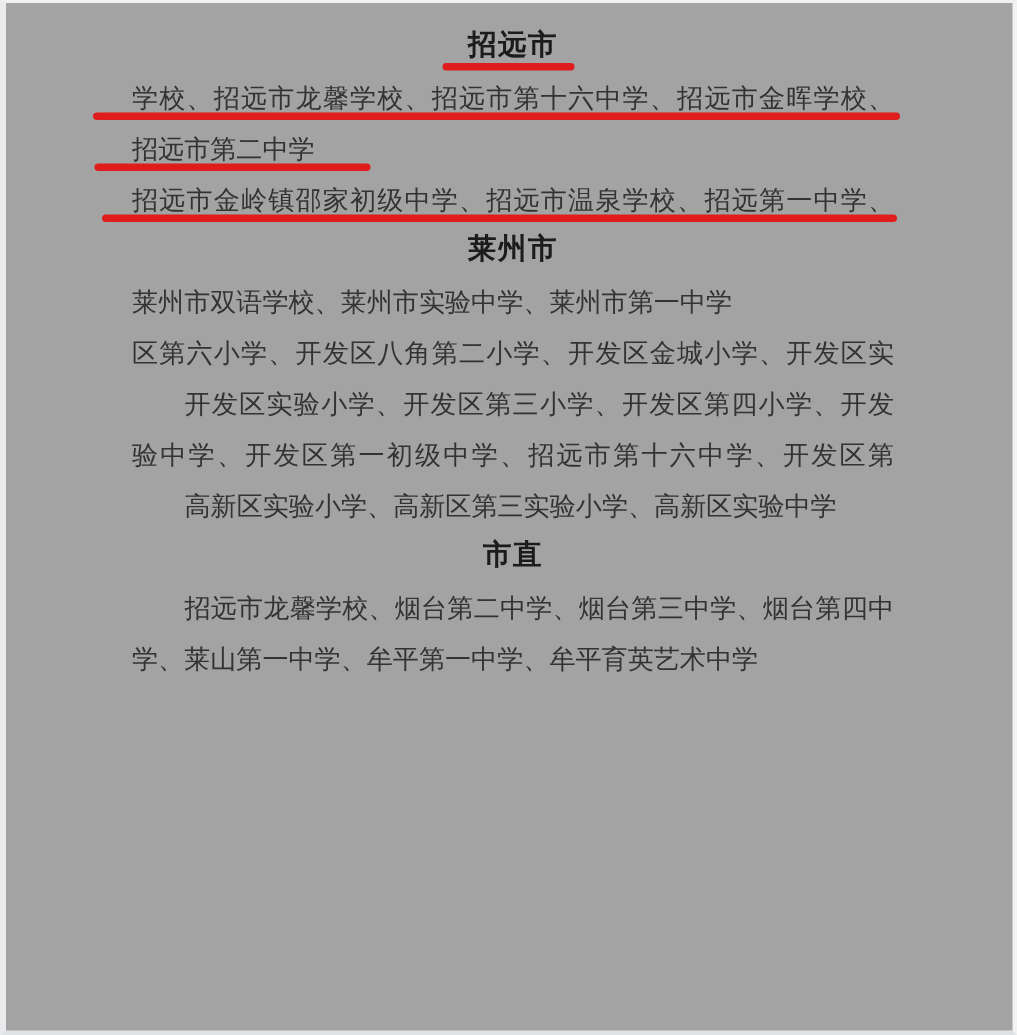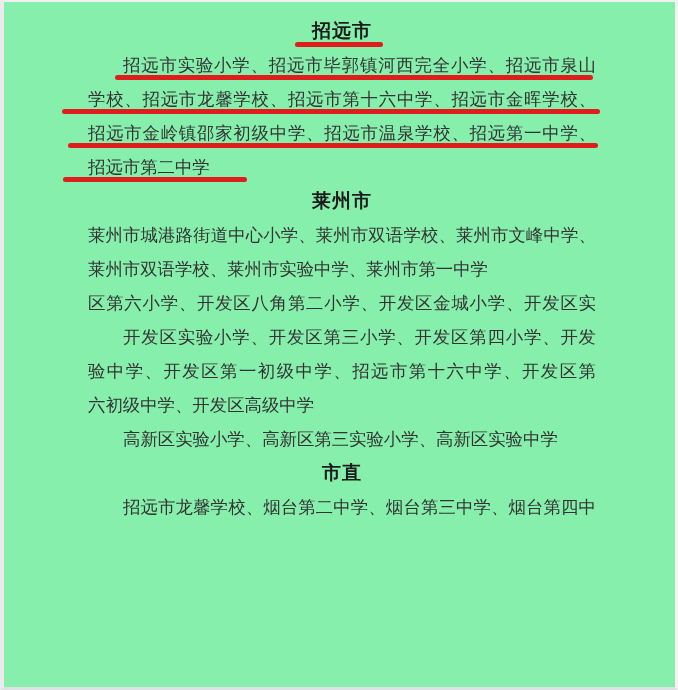--- a/index.html
+++ b/index.html
@@ -1,20 +1,20 @@
 <!DOCTYPE html>
 <html><head>
 <meta charset="utf-8">
 <style>
   html,body { margin:0; padding:0; background:#ffffff; }
   .page {
     position:relative;
     width:678px; height:690px;
     box-sizing:border-box;
-    background:#86efac;
+    background:#a3a3a3;
     border-left:4px solid #ebebed;
     border-top:2px solid #f1f1f2;
     border-right:3px solid #f3f3f4;
     border-bottom:3px solid #dfe1e5;
     overflow:hidden;
     font-family:"Liberation Serif","DejaVu Serif",serif;
   }
   .content {
     position:absolute;
     left:84px; top:12px;
@@ -51,28 +51,26 @@
   .rline.u2   { left:-26px; width:538px; }
   .rline.u2b  { left:-20px; width:530px; }
   .rline.u4   { left:-25px; width:184px; }
 </style>
 </head>
 <body>
 
 <div class="page">
   <div class="content" id="sections">
       <div class="sec-title">招远市<div class="rline u-h"></div></div>
-      <div class="line indent full">招远市实验小学、招远市毕郭镇河西完全小学、招远市泉山<div class="rline u1"></div></div>
       <div class="line full">学校、招远市龙馨学校、招远市第十六中学、招远市金晖学校、<div class="rline u2"></div></div>
+      <div class="line">招远市第二中学<div class="rline u4"></div></div>
       <div class="line full">招远市金岭镇邵家初级中学、招远市温泉学校、招远第一中学、<div class="rline u2b"></div></div>
-      <div class="line">招远市第二中学<div class="rline u4"></div></div>
       <div class="sec-title">莱州市</div>
-      <div class="line full">莱州市城港路街道中心小学、莱州市双语学校、莱州市文峰中学、</div>
       <div class="line">莱州市双语学校、莱州市实验中学、莱州市第一中学</div>
       <div class="line full">区第六小学、开发区八角第二小学、开发区金城小学、开发区实</div>
       <div class="line indent full">开发区实验小学、开发区第三小学、开发区第四小学、开发</div>
       <div class="line full">验中学、开发区第一初级中学、招远市第十六中学、开发区第</div>
-      <div class="line">六初级中学、开发区高级中学</div>
       <div class="line indent">高新区实验小学、高新区第三实验小学、高新区实验中学</div>
       <div class="sec-title">市直</div>
       <div class="line indent full">招远市龙馨学校、烟台第二中学、烟台第三中学、烟台第四中</div>
+      <div class="line">学、莱山第一中学、牟平第一中学、牟平育英艺术中学</div>
     </div>
 </div>
 
 </body></html>

